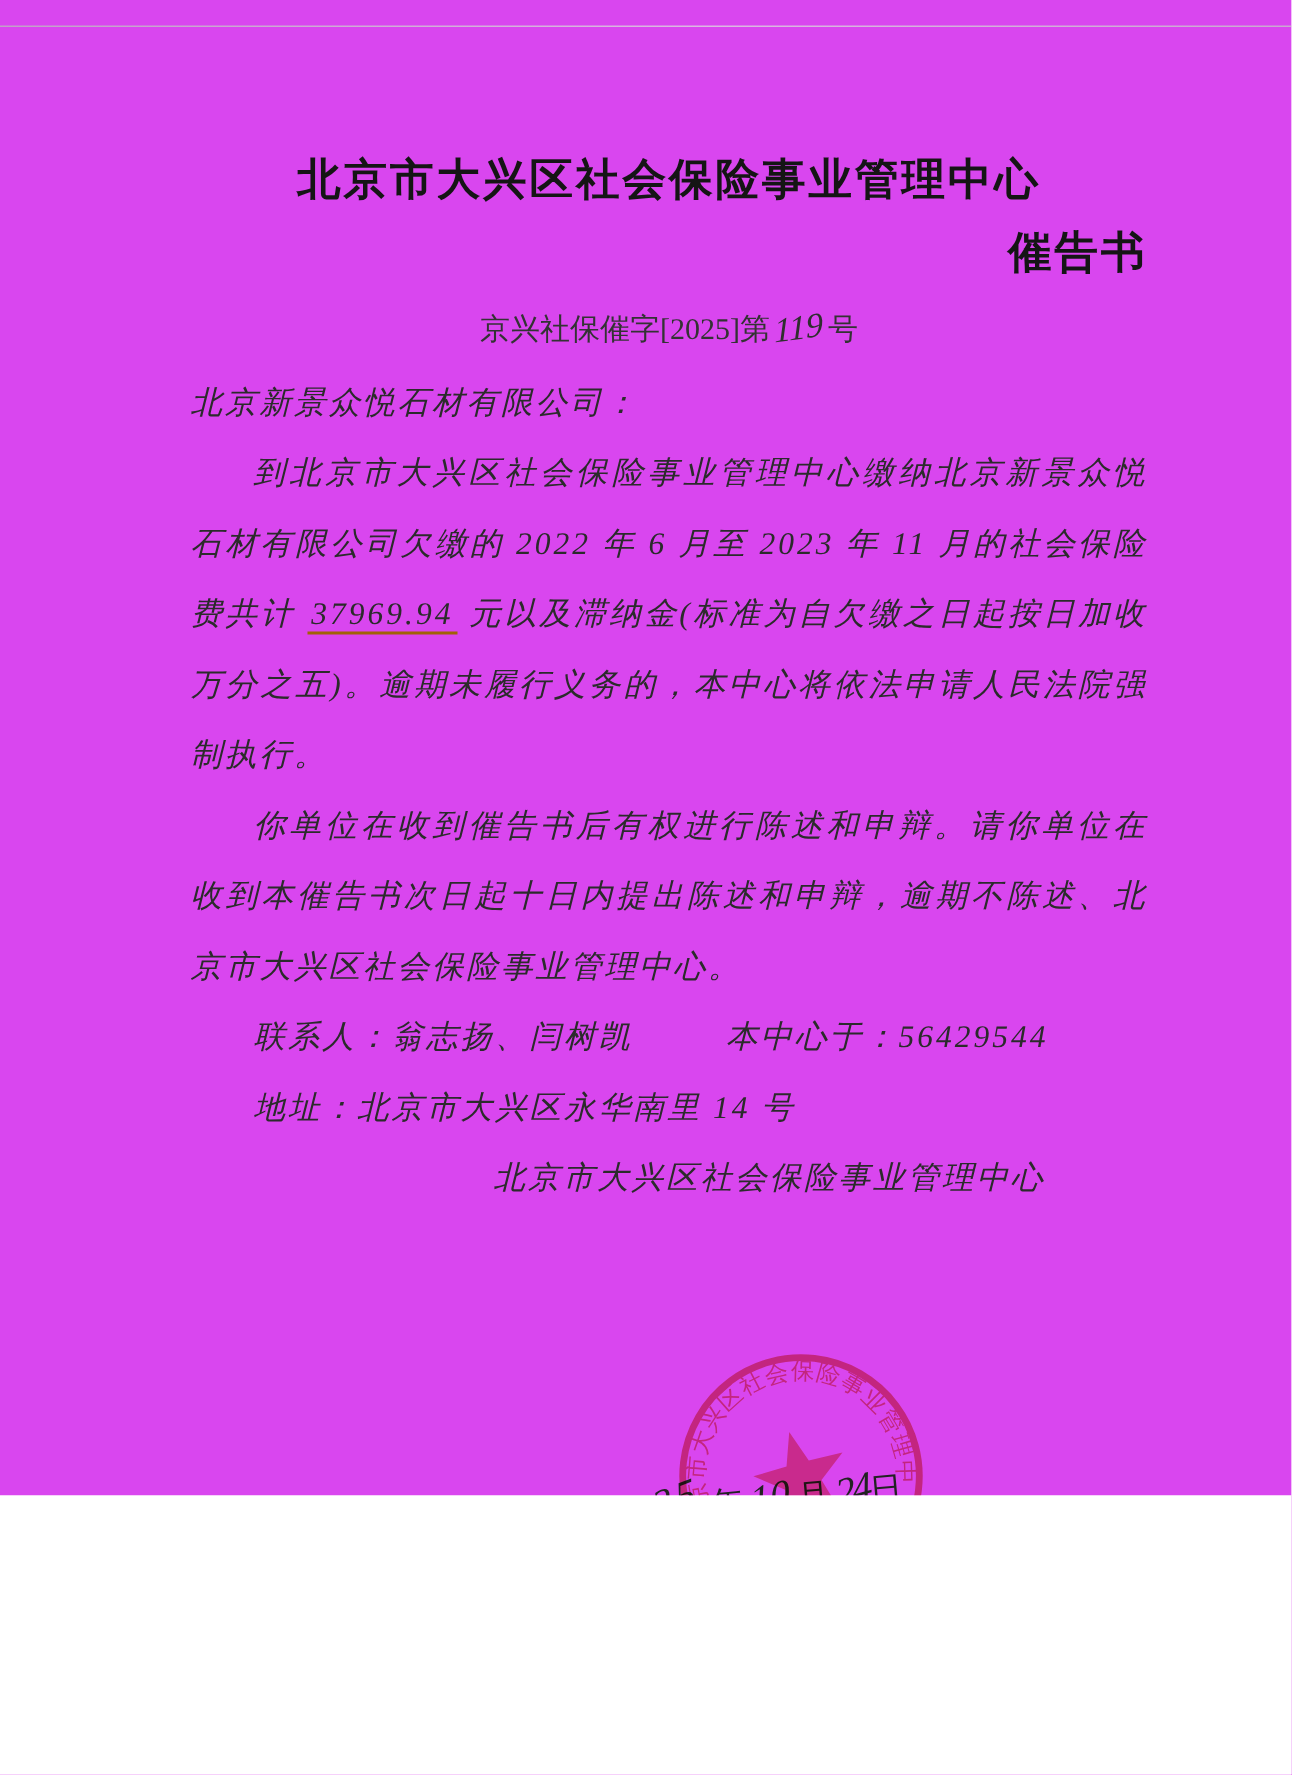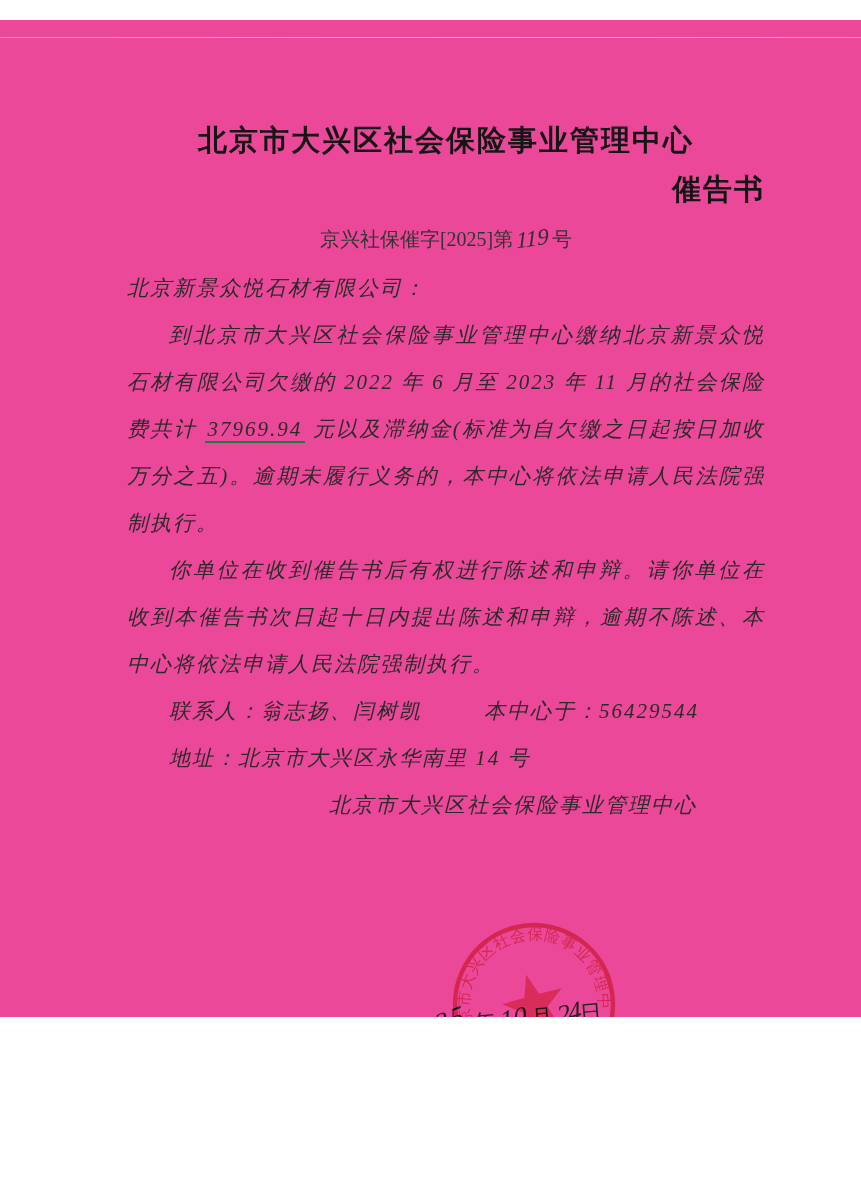--- a/index.html
+++ b/index.html
@@ -1,21 +1,20 @@
 <!DOCTYPE html>
 <html><head>
 <meta charset="utf-8">
 <style>
   html,body { margin:0; padding:0; background:#ffffff; }
   .page {
     position:relative; width:861px; height:997px;
-    background:#ec4899; overflow:hidden;
+    background:#d946ef; overflow:hidden;
     font-family:"Liberation Serif","DejaVu Serif",serif;
     color:#2b2b2b;
-    margin-top:20px;
   }
   .scan-edge {
     position:absolute; top:17px; left:0; width:100%; height:1px;
     background:linear-gradient(90deg,#b9bdb9,#dcdedc 55%,#c4c8c4);
     opacity:.75;
   }
   .doc { position:absolute; left:127px; top:98px; width:638px; }
   .title {
     font-family:"Liberation Sans","DejaVu Sans",sans-serif;
     font-weight:bold; font-size:29px; line-height:1.55;
@@ -24,21 +23,21 @@
   .title.sub { margin-top:4px;text-align:right; }
   .doc-no { margin-top:14px; text-align:center; font-size:20px; color:#333; }
   .hand {
     display:inline-block; font-style:italic; font-size:23px;
     transform:rotate(-8deg) skewX(-6deg); padding:0 3px; color:#2f2f2f;
   }
   .body-text { margin-top:12px; font-size:21px; line-height:47px;
     letter-spacing:2px; text-align:justify;font-style:italic; }
   .body-text p { margin:0; }
   .indent { text-indent:2em; }
-  .amount { border-bottom:2px solid #15803d; padding:0 3px; }
+  .amount { border-bottom:2px solid #a16207; padding:0 3px; }
   .phone-group { margin-left:62px; }
   .signature { text-align:right; padding-right:68px; }
   .date-line {
     position:absolute; left:402px; top:984px; white-space:nowrap;
     font-size:22px; color:#222; transform:rotate(-5deg);
   }
   .hw { display:inline-block; font-style:italic; font-size:27px; font-weight:500; }
   .hw.year  { transform:rotate(-16deg) skewX(-10deg); letter-spacing:3px; margin-right:6px; }
   .hw.month { transform:rotate(-8deg) skewX(-6deg); margin:0 4px; }
   .hw.day   { transform:rotate(-10deg) skewX(-6deg); margin:0 0 0 4px; letter-spacing:-2px; }
@@ -59,21 +58,21 @@
     <div class="title sub">催告书</div>
 
     <div class="doc-no"><span>京兴社保催字[2025]第</span><span class="hand">119</span><span>号</span></div>
 
     <div class="body-text">
       <p class="addressee">北京新景众悦石材有限公司：</p>
 
 
       <p class="indent"><span>到北京市大兴区社会保险事业管理中心缴纳北京新景众悦石材有限公司欠缴的 2022 年 6 月至 2023 年 11 月的社会保险费共计</span> <span class="amount">37969.94</span> <span>元以及滞纳金(标准为自欠缴之日起按日加收万分之五)。逾期未履行义务的，本中心将依法申请人民法院强制执行。</span></p>
 
-      <p class="indent">你单位在收到催告书后有权进行陈述和申辩。请你单位在收到本催告书次日起十日内提出陈述和申辩，逾期不陈述、本中心将依法申请人民法院强制执行。</p>
+      <p class="indent">你单位在收到催告书后有权进行陈述和申辩。请你单位在收到本催告书次日起十日内提出陈述和申辩，逾期不陈述、北京市大兴区社会保险事业管理中心。</p>
 
       <p class="indent"><span>联系人：</span><span>翁志扬、闫树凯</span><span class="phone-group"><span>本中心于：</span><span>56429544</span></span></p>
 
       <p class="indent">地址：北京市大兴区永华南里 14 号</p>
 
       <p class="signature">北京市大兴区社会保险事业管理中心</p>
     </div>
   </div>
 
   <div class="date-line"><span class="hw year">2025</span><span>年</span><span class="hw month">10</span><span>月</span><span class="hw day">24</span><span>日</span></div>

